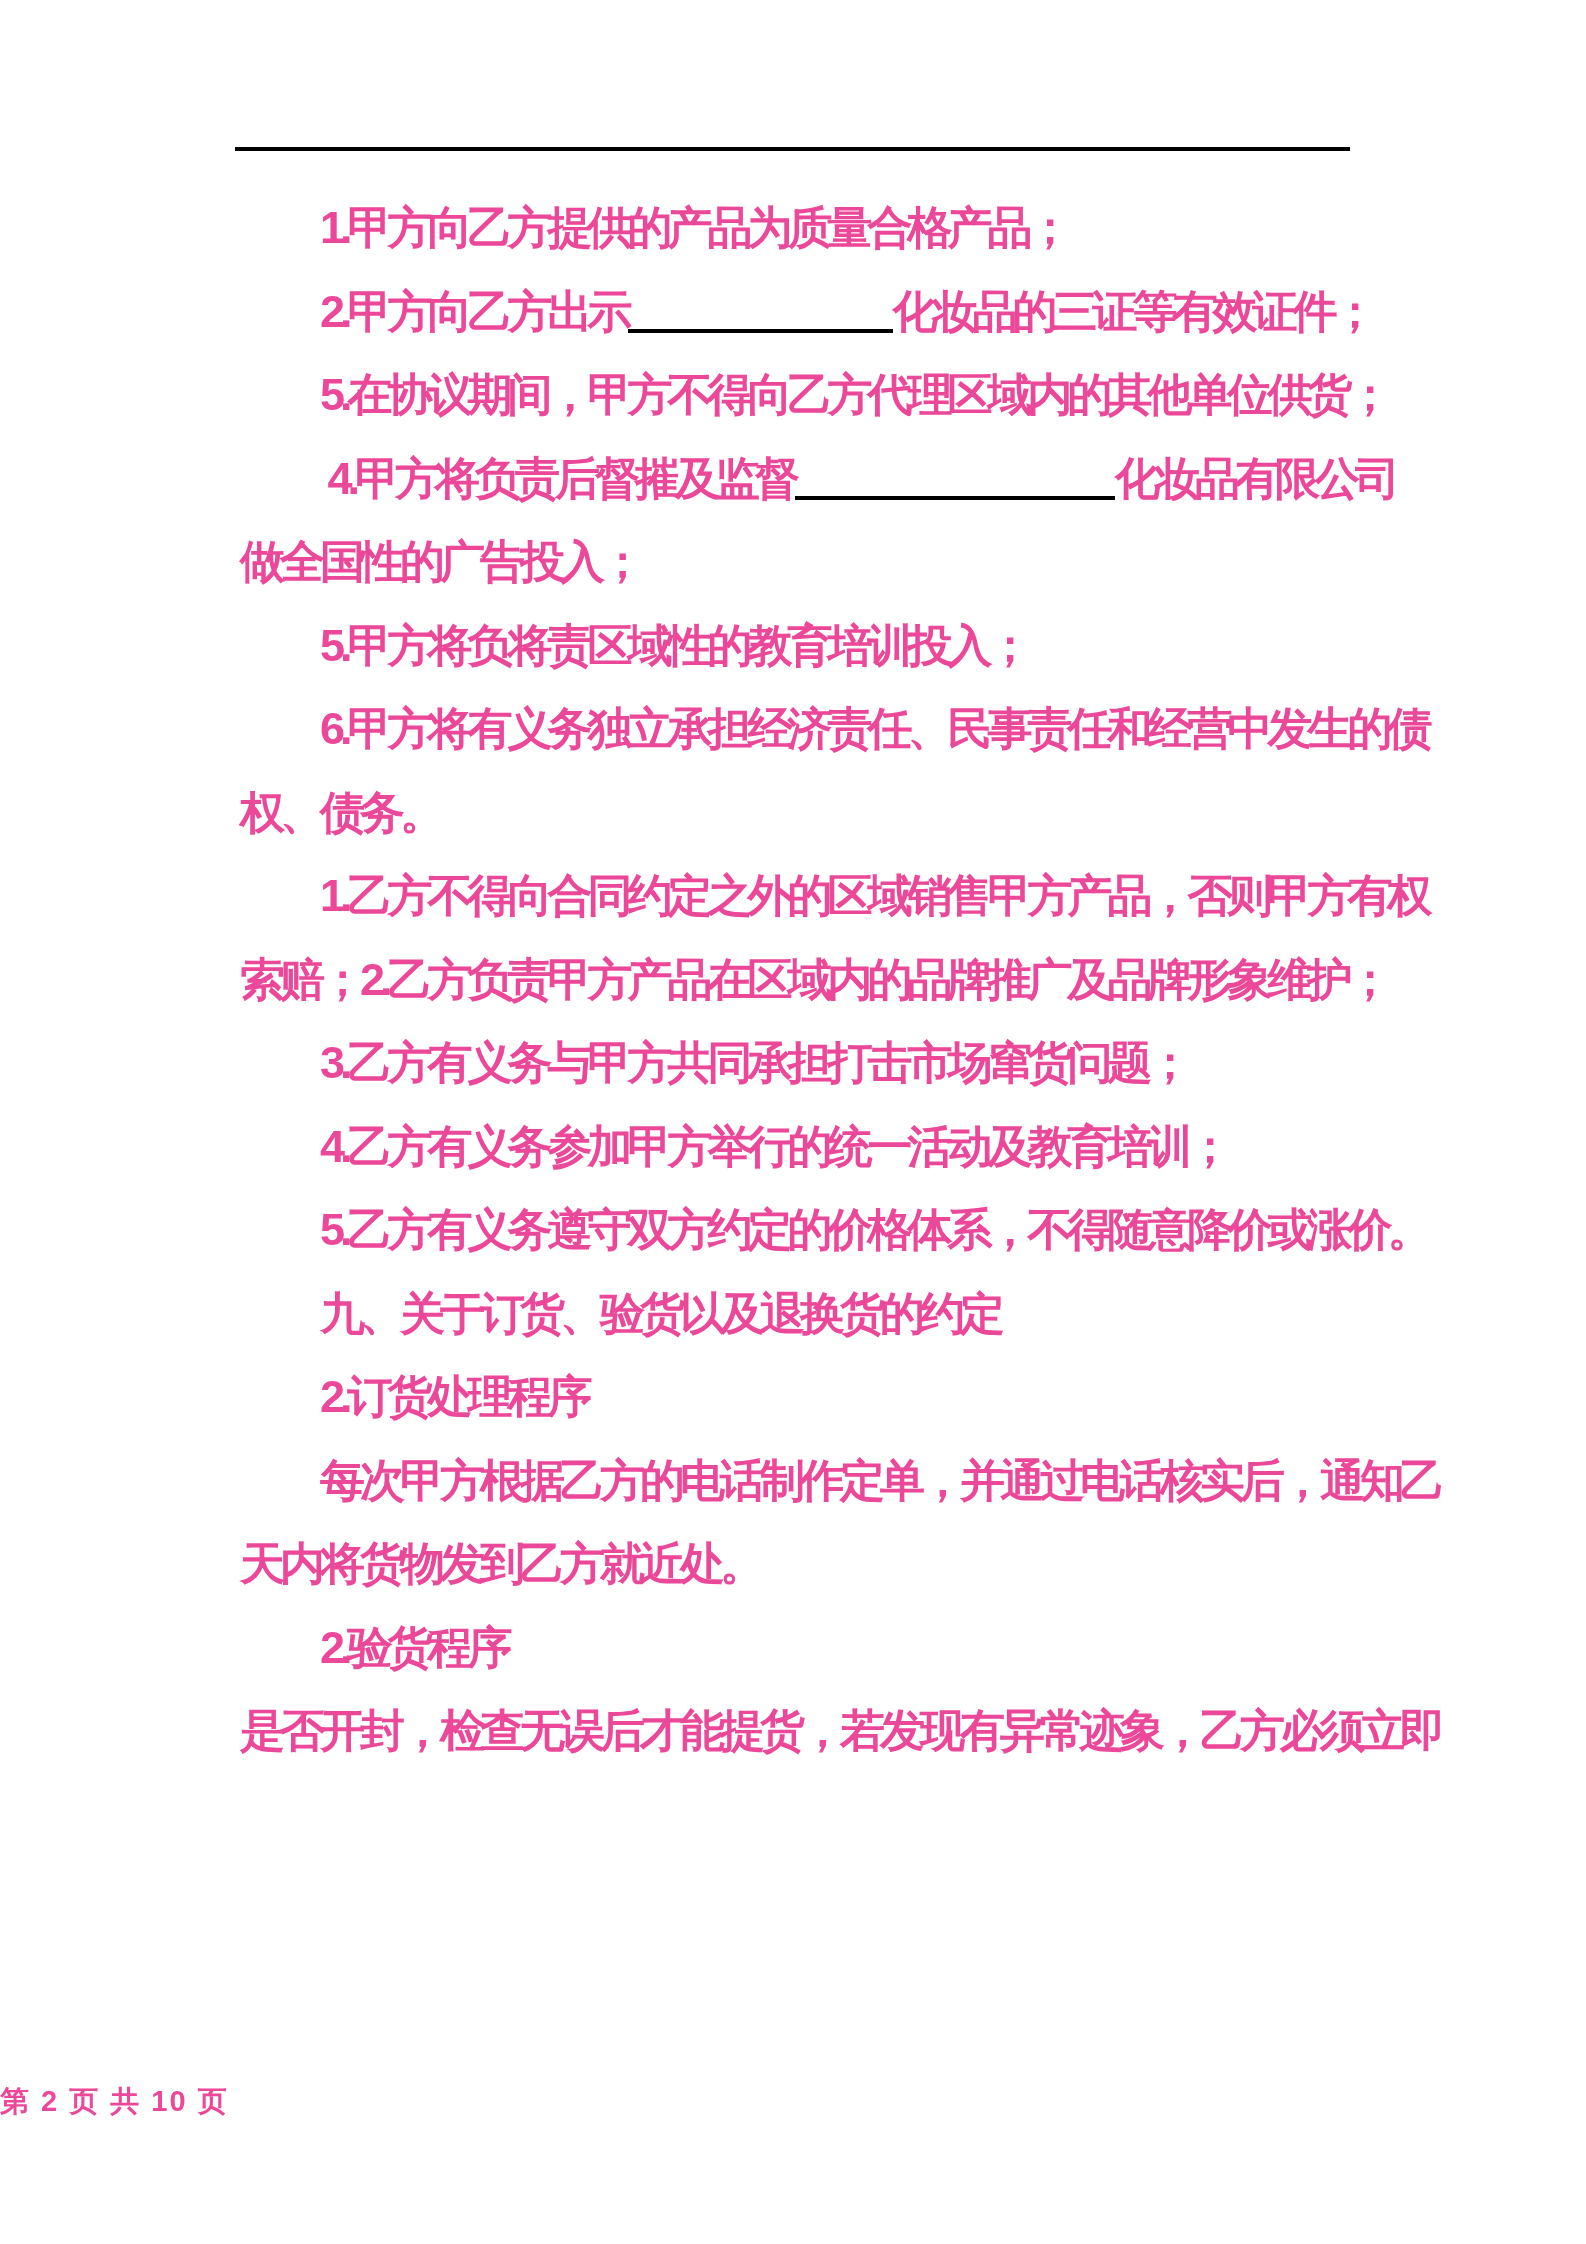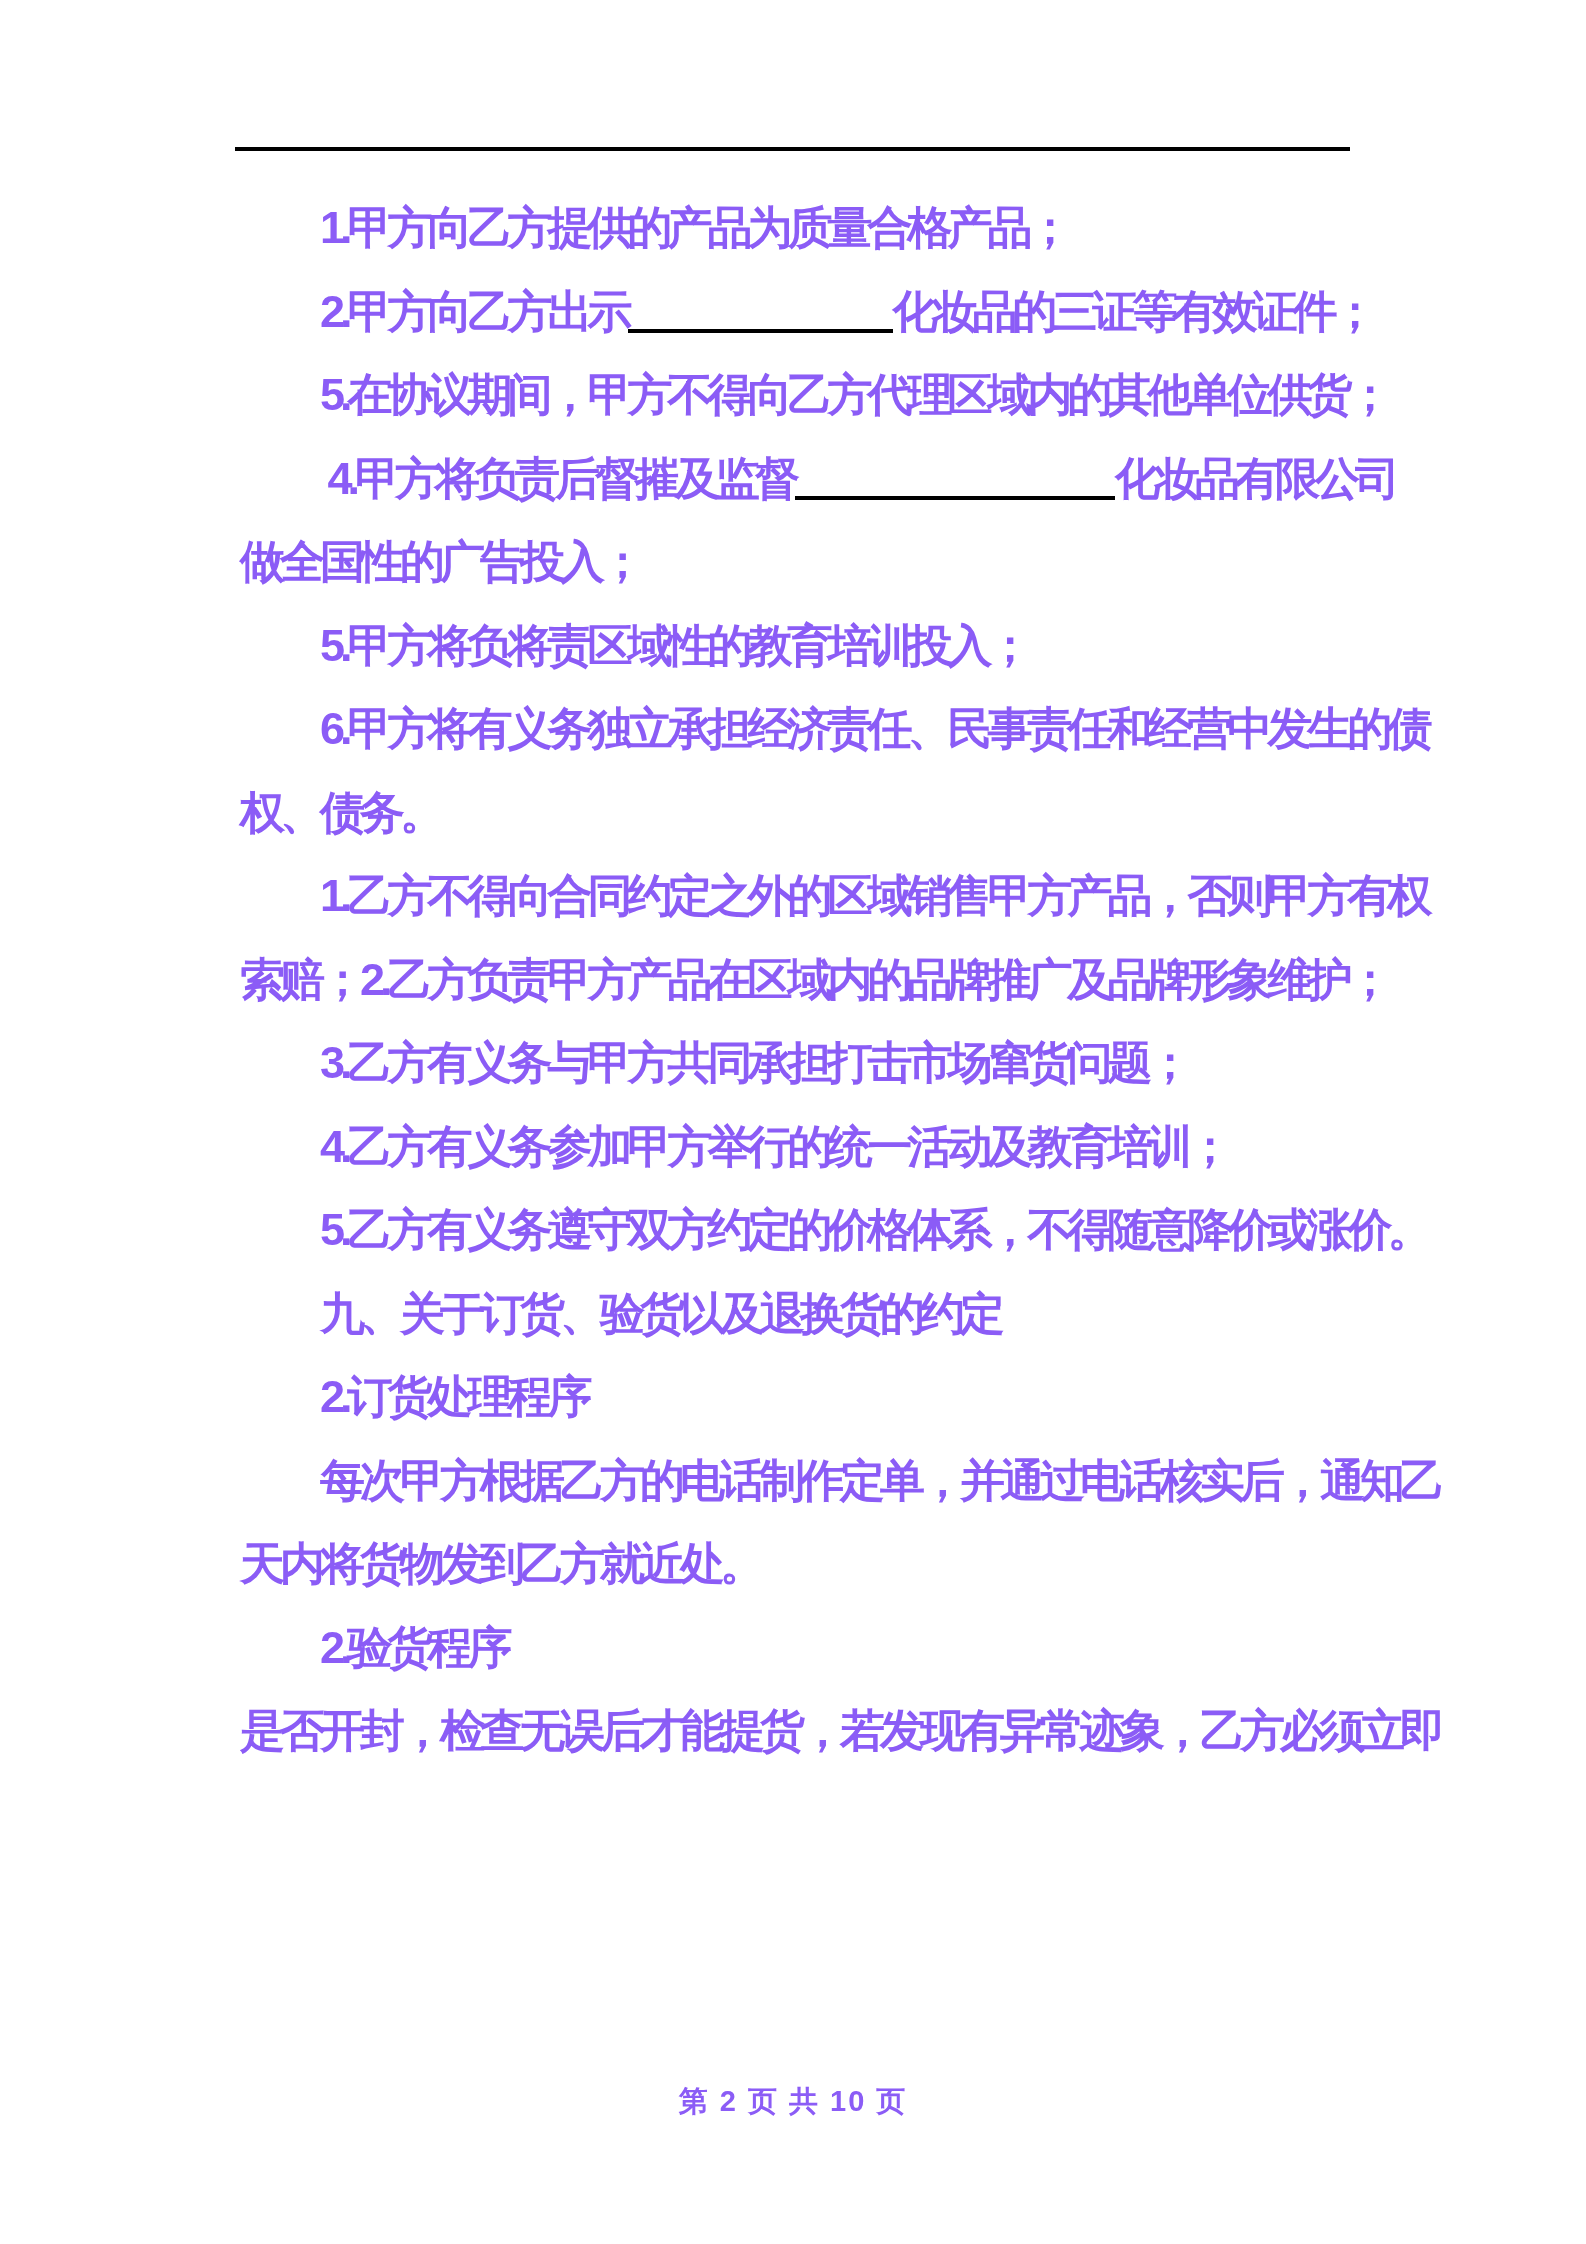--- a/index.html
+++ b/index.html
@@ -6,21 +6,21 @@
     margin: 0;
     padding: 0;
     background: #ffffff;
   }
   .page {
     position: relative;
     width: 1586px;
     height: 2244px;
     background: #ffffff;
     overflow: hidden;
-    color: #8b5cf6;
+    color: #ec4899;
     font-family: "Liberation Sans", "DejaVu Sans", sans-serif;
   }
   .header-rule {
     position: absolute;
     left: 235px;
     top: 147px;
     width: 1115px;
     height: 4px;
     background: #000000;
   }
@@ -45,21 +45,20 @@
     display: inline-block;
     height: 6px;
     border-bottom: 4px solid #000000;
     transform: translateY(6px);
   }
   .page-footer {
     position: absolute;
     left: 0;
     top: 2082px;
     width: 1586px;
-    text-align: center;
     font-size: 29px;
     font-weight: 700;
     letter-spacing: 2px;
   }
 </style>
 </head>
 <body>
 
 <div class="page">
   <div class="header-rule"></div>

